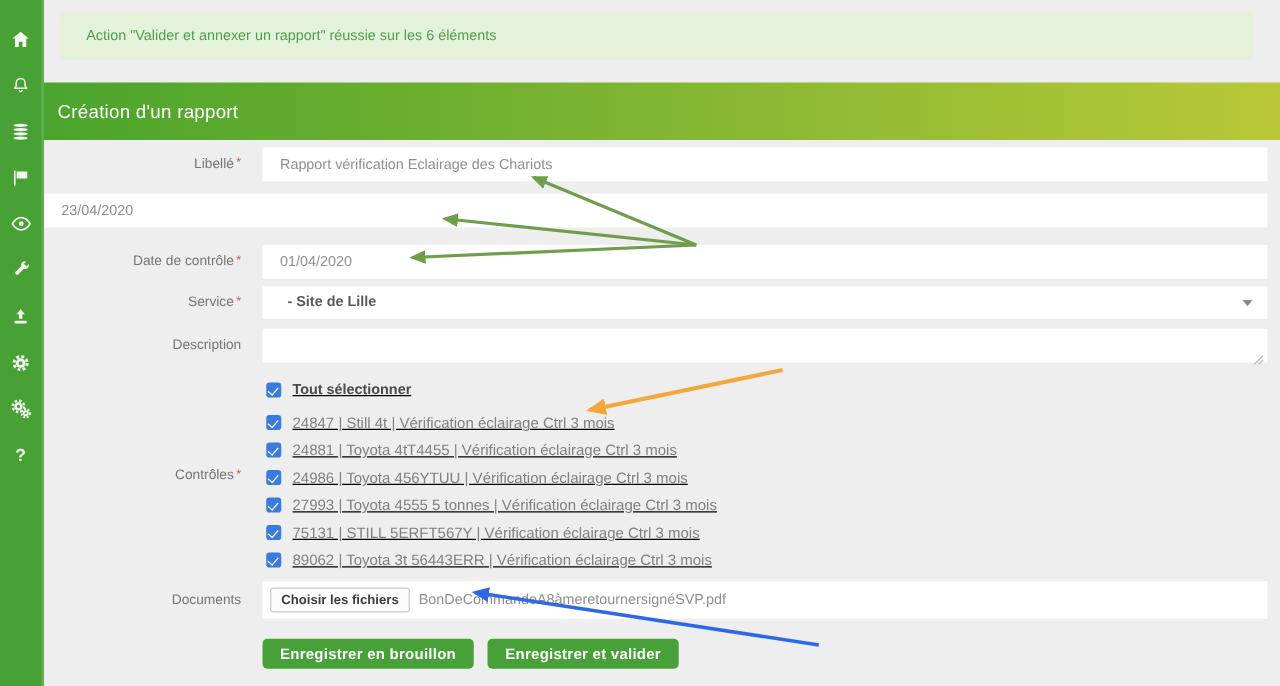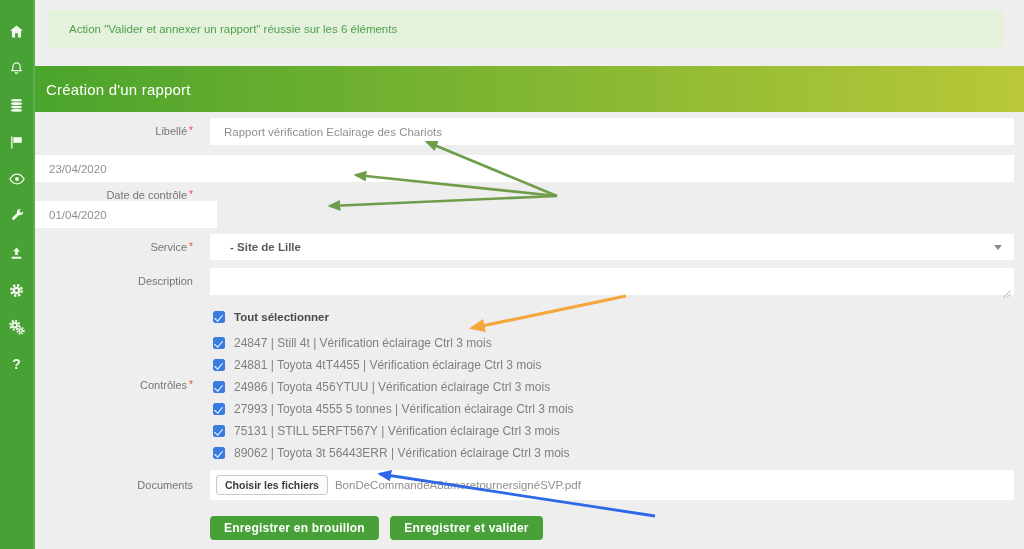--- a/index.html
+++ b/index.html
@@ -47,41 +47,41 @@
   .req{color:#e0523e;font-size:10px;vertical-align:top;margin-left:2px;}
   .fctrl{flex:1 1 auto;margin-right:10px;}
   .tinput{
     width:100%;box-sizing:border-box;height:27px;border:none;outline:none;
     background:#ffffff;color:#8f8f8f;font-size:11.5px;padding:0 14px;
     font-family:"Liberation Sans",sans-serif;display:block;
   }
   .row-libelle{margin-top:6px;}
   .row-libelle .flabel,.row-datec .flabel,.row-datex .flabel{padding-top:7px;}
   .row-datec{margin-top:10px;}
-  .row-datex{margin-top:0;flex-direction:column;}
+  .row-datex{margin-top:14px;}
   .row-service{margin-top:6px;}
   .row-service .flabel{padding-top:7px;}
   .select{
     position:relative;height:26px;background:#ffffff;
     display:flex;align-items:center;padding:0 20px;cursor:pointer;
   }
   .select .sel-value{color:#5a5a5a;font-size:11.5px;font-weight:600;}
   .caret{
     position:absolute;right:12px;top:11px;width:0;height:0;
     border-left:4px solid transparent;border-right:4px solid transparent;
     border-top:5px solid #8a8a8a;
   }
   .row-desc{margin-top:8px;}
   .row-desc .flabel{padding-top:7px;}
   .textarea{position:relative;height:27px;background:#ffffff;}
   .grip{position:absolute;right:3px;bottom:2px;width:9px;height:9px;cursor:nwse-resize;}
   
   .row-controls{margin-top:11px;}
   .row-controls .flabel{align-self:center;}
-  .cbrow{display:flex;align-items:center;height:22px;cursor:pointer;}
+  .cbrow{display:flex;align-items:center;height:22px;cursor:pointer;text-decoration:underline;}
   .cbrow.selectall{margin-bottom:4px;}
   .cb{
     width:12px;height:12px;border-radius:2.5px;background:#3a7be0;
     position:relative;flex:0 0 auto;margin-right:9px;margin-left:3px;
   }
   .cb::after{
     content:"";position:absolute;left:3px;top:1.5px;width:4px;height:7px;
     border:solid #ffffff;border-width:0 1.8px 1.8px 0;transform:rotate(40deg);
   }
   .cbrow .cbl{color:#808080;font-size:12px;}

